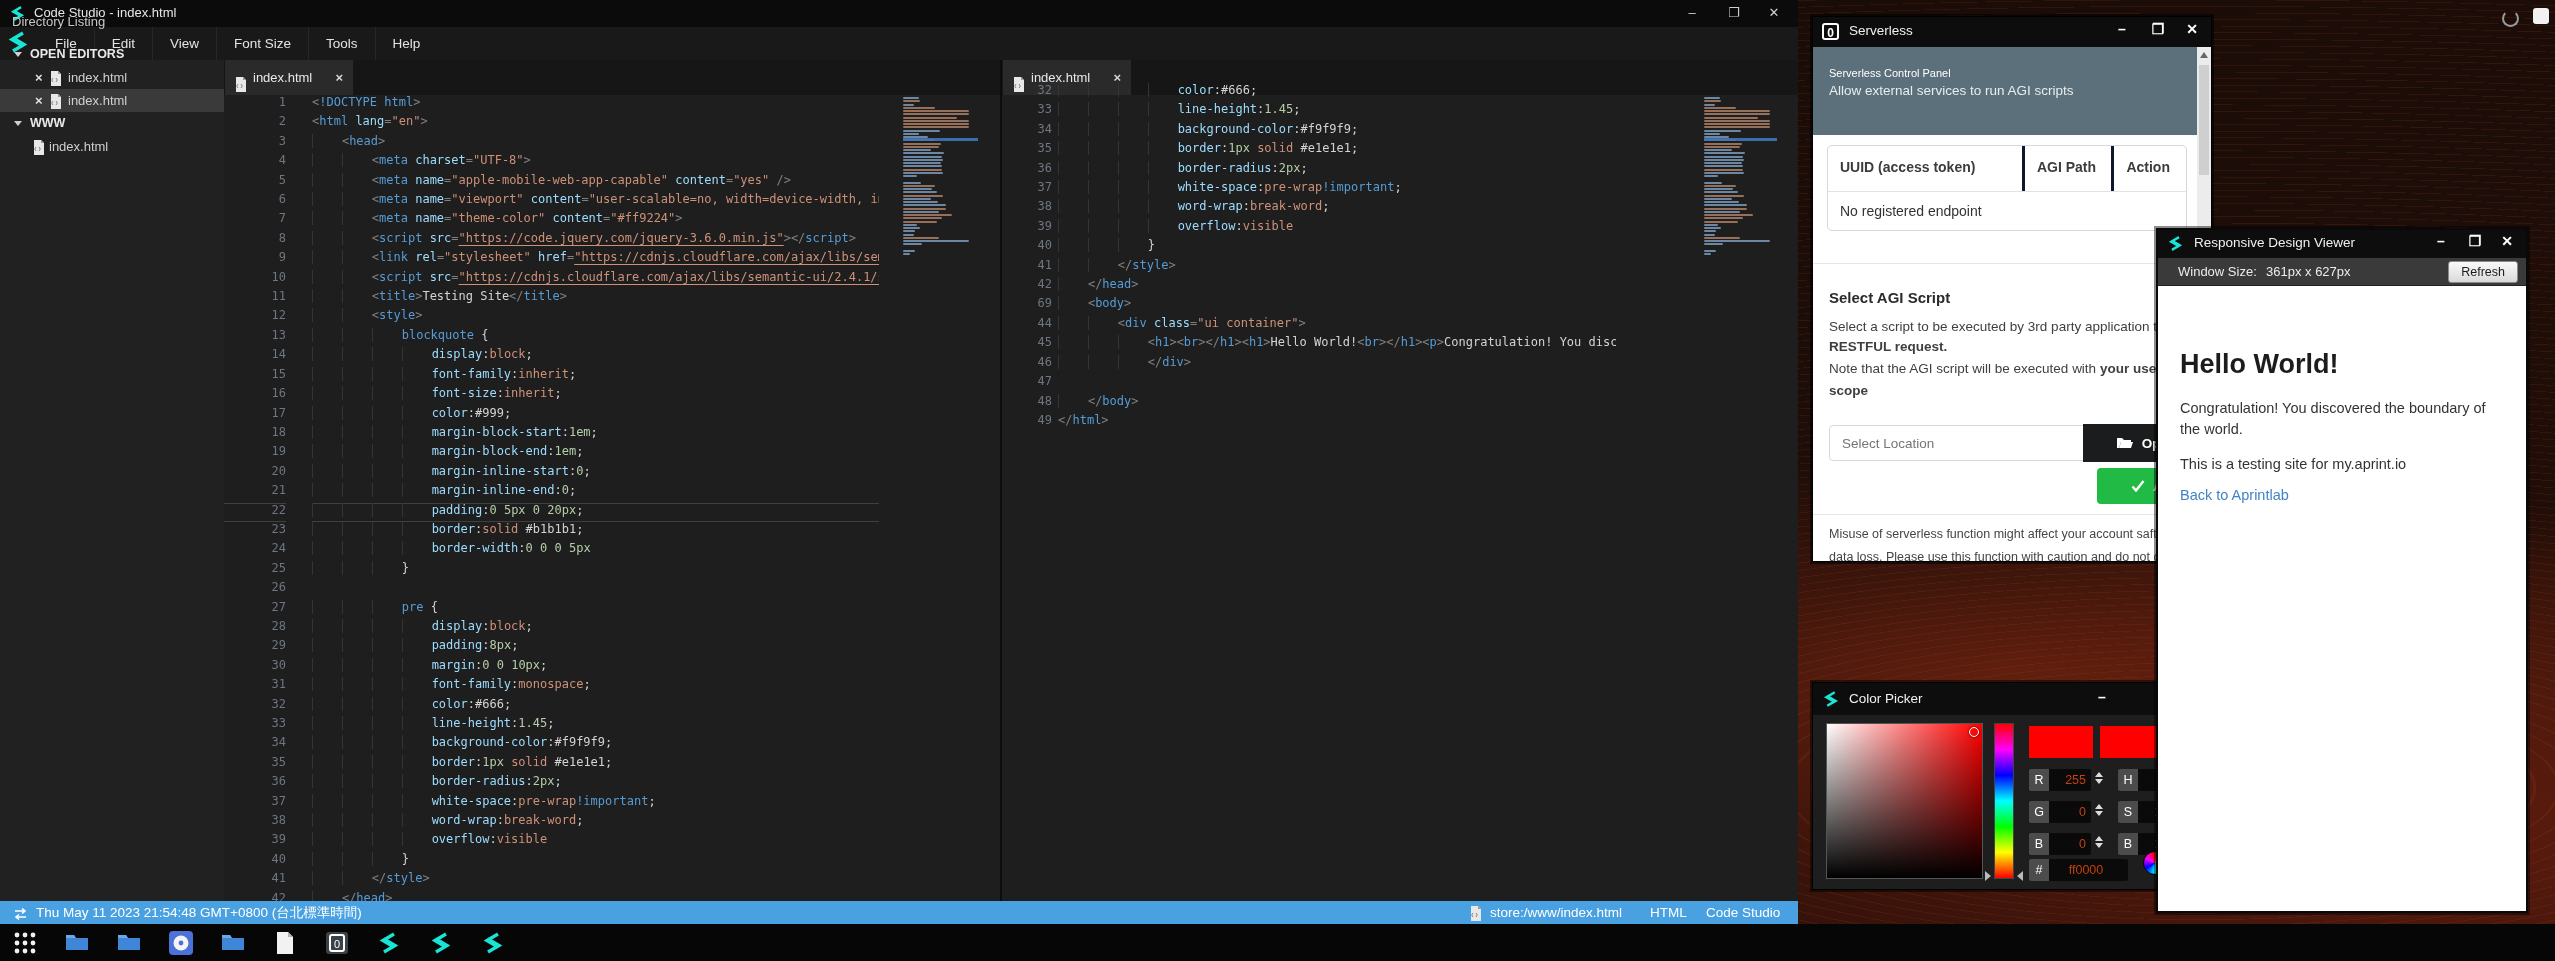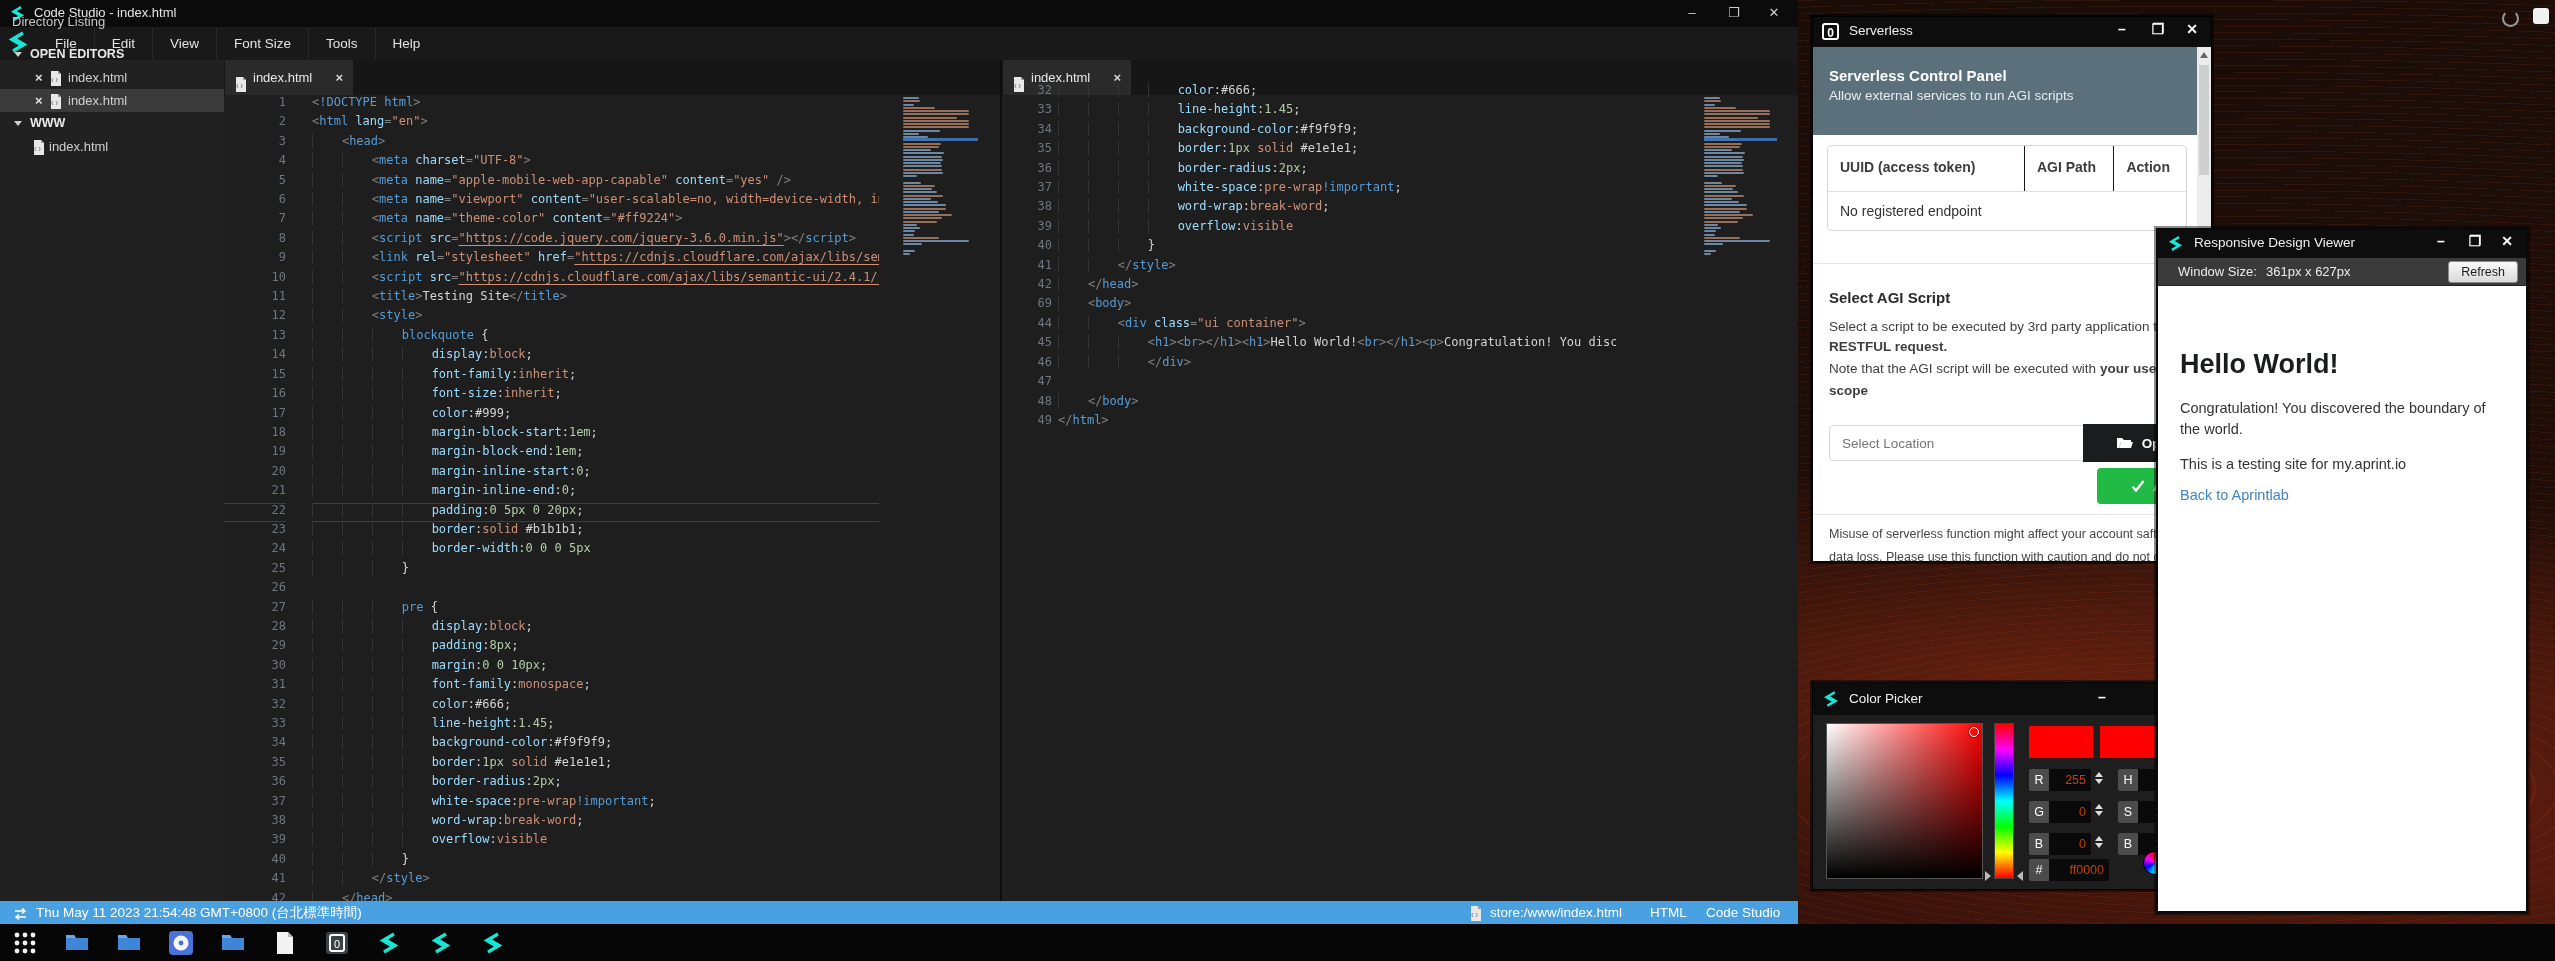--- a/index.html
+++ b/index.html
@@ -70,26 +70,26 @@
   .flt-title{position:absolute;left:0;top:0;right:0;height:30px;background:#0d0d0d;color:#f0f0f0;font-size:13.5px;}
   .flt-title .t{position:absolute;left:36px;top:6px;}
   .flt-ctl{position:absolute;top:4px;width:26px;text-align:center;color:#fff;font-size:14px;font-weight:bold;}
 
   
   #srv{left:1812px;top:16px;width:400px;height:546px;background:#fff;border:1px solid #000;box-shadow:0 0 0 2px rgba(0,0,0,.55);}
   #srv-scroll{position:absolute;right:0;top:30px;bottom:0;width:14px;background:#ececec;}
   #srv-scroll .arr{position:absolute;left:3px;top:5px;width:0;height:0;border-left:4px solid transparent;border-right:4px solid transparent;border-bottom:6px solid #666;}
   #srv-scroll .thumb{position:absolute;left:2px;top:18px;width:10px;height:110px;background:#cfcfcf;}
   #srv-head{position:absolute;left:0;top:30px;right:14px;height:88px;background:#5b707a;color:#fff;padding:20px 16px 0 16px;}
-  #srv-head .h{font-weight:bold;font-size:15px;}
+  #srv-head .h{font-weight:normal;font-size:11px;}
   #srv-head .s{font-size:13.5px;color:#e7edf0;margin-top:4px;}
   #srv-table{position:absolute;left:14px;top:128px;width:360px;height:86px;border:1px solid #d7d7d7;border-radius:5px;}
   #srv-table .hdr{display:flex;height:46px;border-bottom:1px solid #e2e2e2;font-weight:bold;font-size:14px;color:#3c3c3c;}
   #srv-table .hdr div{padding:13px 12px;}
-  #srv-table .hdr div:not(:last-child){border-right:1px solid #0f172a;}
+  #srv-table .hdr div:not(:last-child){border-right:3px solid #0f172a;}
   #srv-empty{padding:11px 12px;font-size:14px;color:#333;}
   .srv-divider{position:absolute;left:0;right:14px;height:1px;background:#e6e6e6;}
   #srv-sec-h{position:absolute;left:16px;top:272px;font-weight:bold;font-size:15px;color:#2b2b2b;}
   .srv-p{position:absolute;left:16px;right:10px;font-size:13.5px;color:#3f3f3f;line-height:20px;white-space:nowrap;overflow:hidden;}
   #srv-input{position:absolute;left:16px;top:408px;width:312px;height:36px;border:1px solid #d8d8d8;border-radius:4px;background:#fff;font-size:13.5px;color:#737373;padding:0 12px;font-family:"Liberation Sans",sans-serif;}
   #srv-open{position:absolute;left:270px;top:407px;height:38px;width:126px;background:#1b1c1d;color:#fff;border-radius:0 4px 4px 0;font-size:13.5px;font-weight:bold;display:flex;align-items:center;justify-content:center;gap:8px;}
   #srv-add{position:absolute;left:284px;top:451px;height:36px;width:116px;background:#21ba45;color:#fff;border-radius:4px;font-size:13.5px;font-weight:bold;display:flex;align-items:center;justify-content:center;gap:8px;}
   .srv-warn{position:absolute;left:16px;right:6px;font-size:12.5px;color:#454545;white-space:nowrap;overflow:hidden;}
 
   
@@ -585,21 +585,21 @@
         <span class="cp-lab">B</span>
         <span class="cp-val">100</span>
         <span class="cp-step">
           <i class="up"></i>
           <i class="dn"></i>
         </span>
       </div>
     </div>
   <div class="cp-row" style="left:216px;top:176px;width:90px;">
     <span class="cp-lab">#</span>
-    <span class="cp-val" style="width:60px;">ff0000</span>
+    <span class="cp-val" style="width:79px;text-align:center;">ff0000</span>
   </div>
   <div id="cp-wheel"></div>
 </div>
 
 <div id="rdv" class="abs">
   <div class="flt-title" style="height:28px;">
     <span class="abs" style="left:9px;top:5px;"><span><svg width="17" height="17" viewBox="0 0 24 24" fill="none">
             <path d="M17 3 L6 9.5 L17 16" stroke="#19e5d6" stroke-width="3.4"></path>
             <path d="M7 8 L18 14.5 L7 21" stroke="#19e5d6" stroke-width="3.4"></path>
           </svg></span></span>

